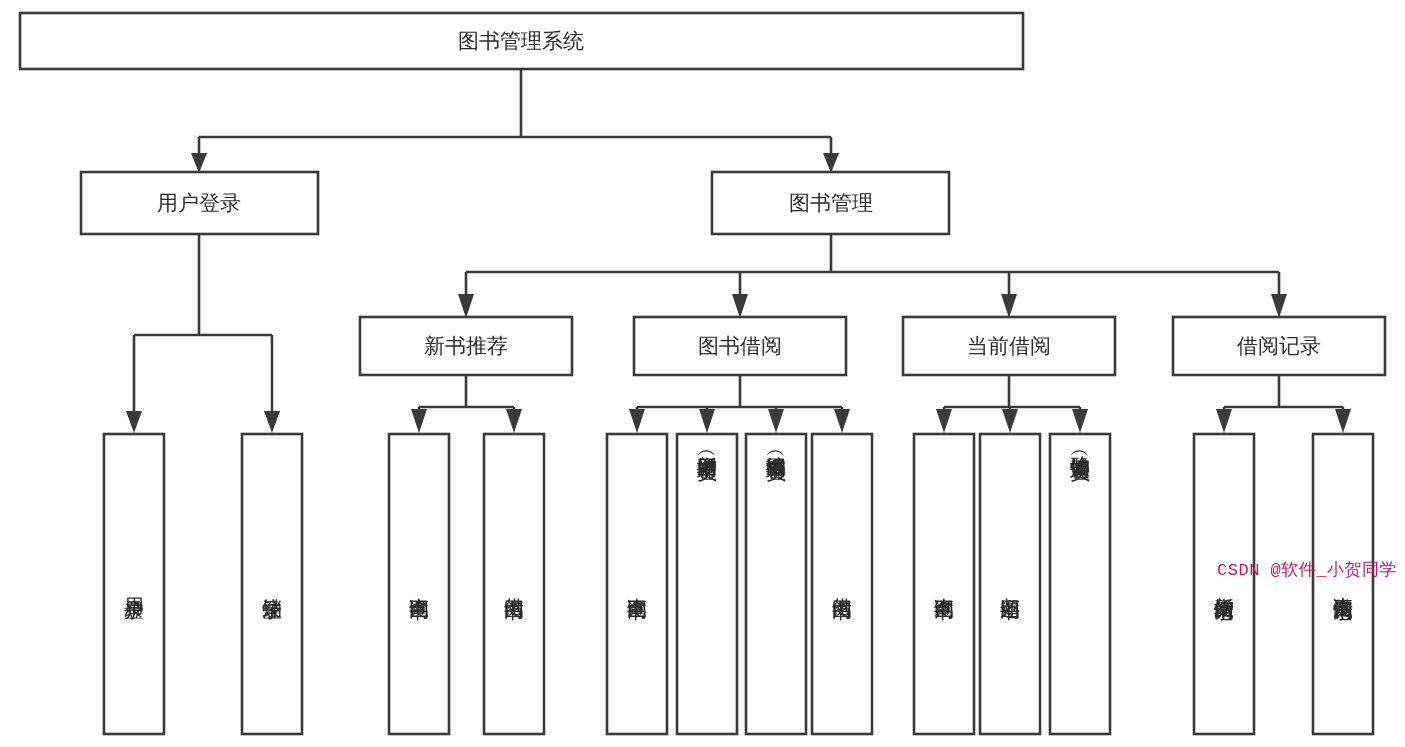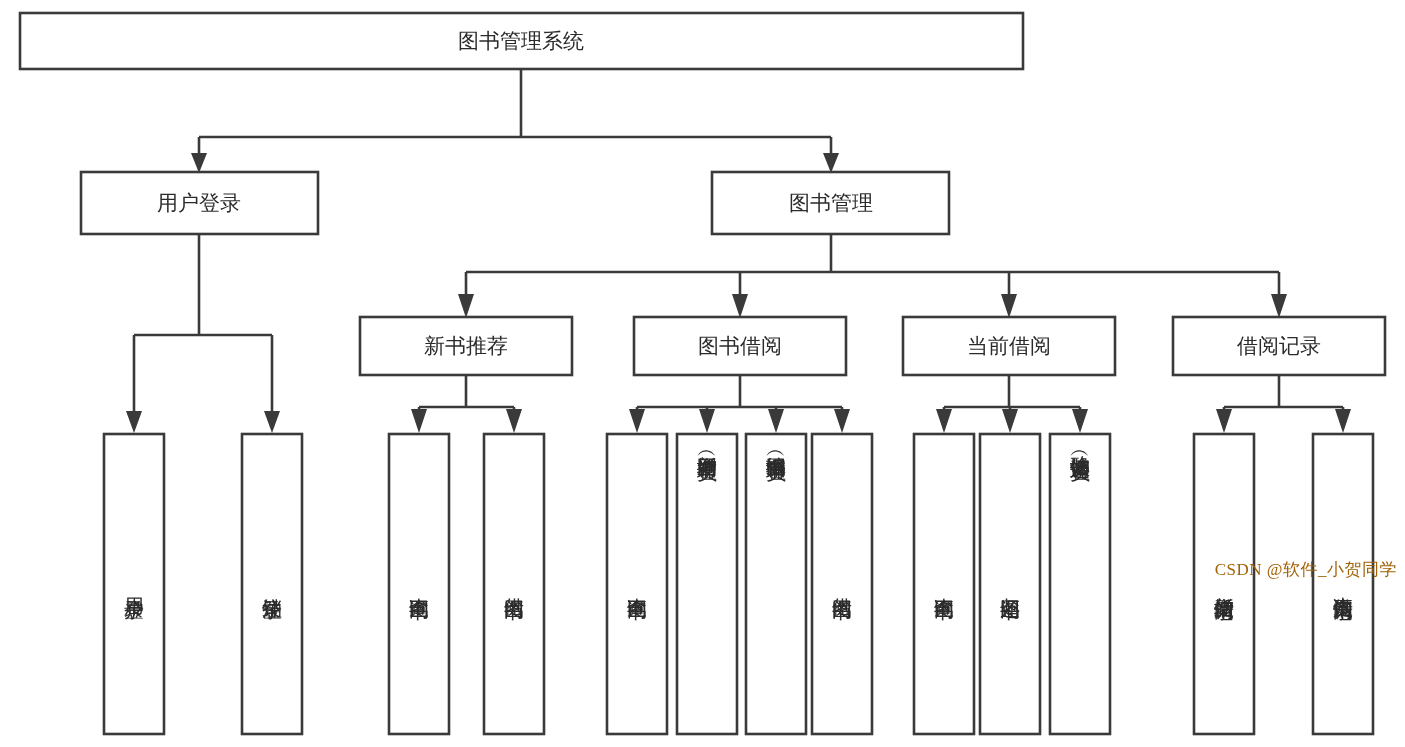--- a/index.html
+++ b/index.html
@@ -65,23 +65,23 @@
     pointer-events: none;
     letter-spacing: 1px;
   }
   .leaf-label.center {
     justify-content: center;
   }
   .watermark {
     position: absolute;
     right: 8px;
     bottom: 6px;
-    font-family: Liberation Serif, serif;
+    font-family: Liberation Mono, monospace;
     font-size: 17px;
-    color: #a16207;
+    color: #be185d;
     letter-spacing: 0.5px;
     white-space: nowrap;
   }
 </style>
 </head>
 <body>
 
 <div id="diagram-root">
 
   <svg id="diagram-svg" viewBox="0 0 1405 747">

